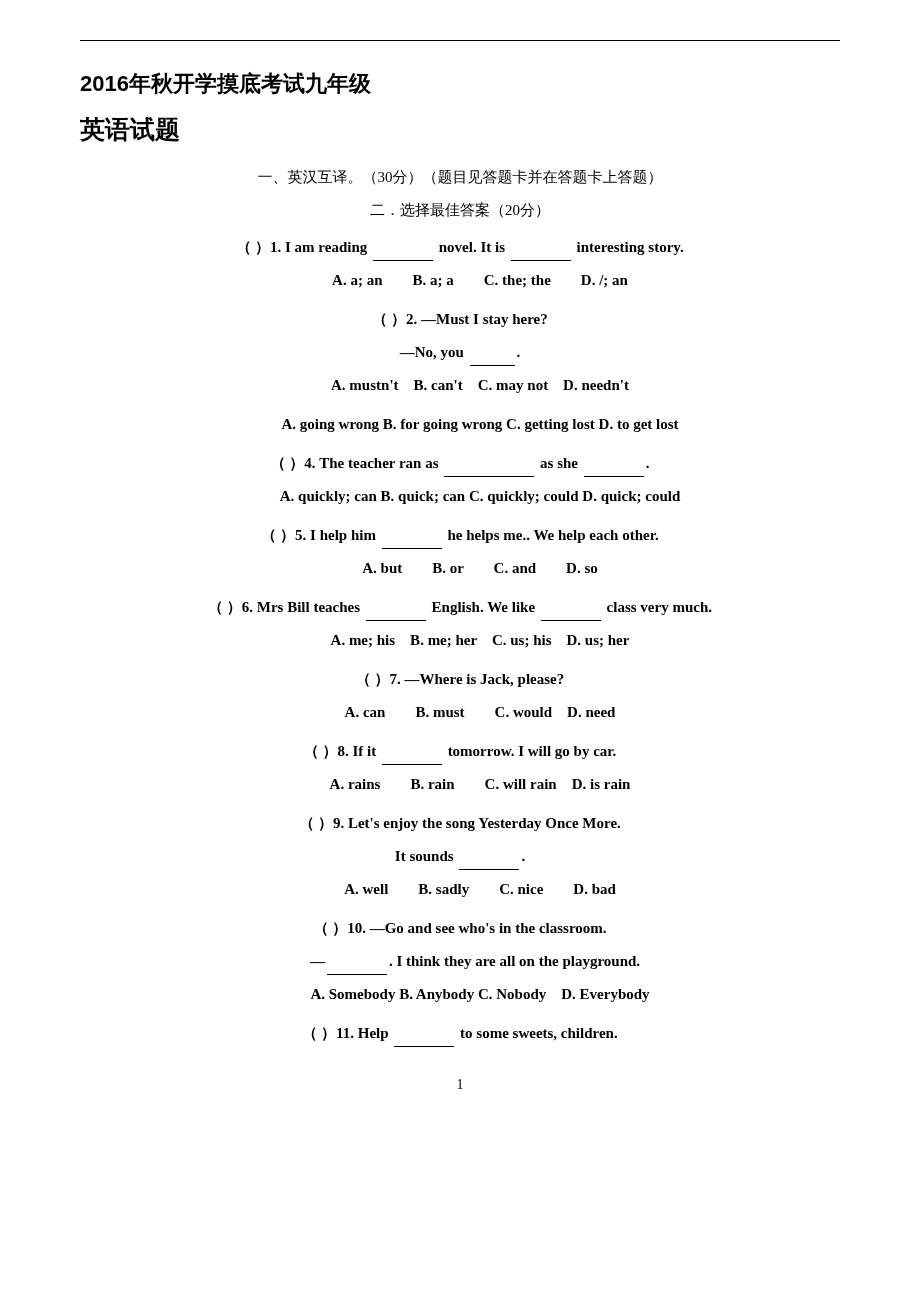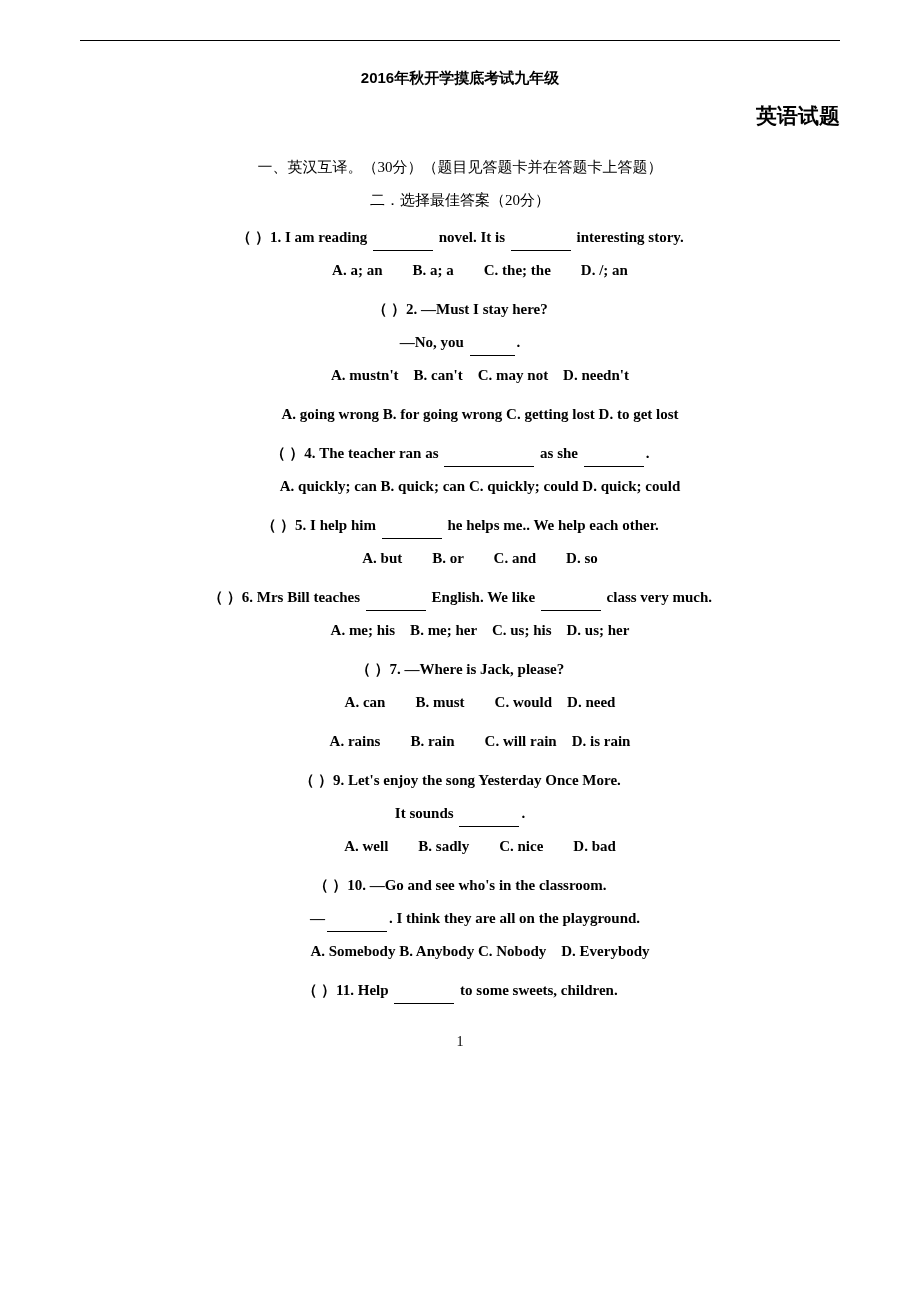--- a/index.html
+++ b/index.html
@@ -15,31 +15,31 @@
       color: #000000;
       width: 920px;
       min-height: 1302px;
       padding: 40px 80px 60px 80px;
     }
     .top-line {
       border-top: 1.5px solid #000;
       margin-bottom: 28px;
     }
     .main-title {
-      text-align: center;
-      font-size: 15px;
+      text-align: left;
+      font-size: 22px;
       font-weight: bold;
       margin-bottom: 14px;
       font-family: "SimHei", "黑体", sans-serif;
     }
     .sub-title {
-      text-align: right;
-      font-size: 21px;
+      text-align: left;
+      font-size: 25px;
       font-weight: bold;
-      margin-bottom: 28px;
+      margin-bottom: 22px;
       font-family: "SimHei", "黑体", sans-serif;
     }
     .section-header {
       font-size: 15px;
       margin-bottom: 14px;
     }
     .question-block {
       margin-bottom: 10px;
       font-weight: bold;
     }
@@ -122,20 +122,21 @@
   <div class="question-line">（ ）6. Mrs Bill teaches <span class="blank"></span> English. We like <span class="blank"></span> class very much.</div>
   <div class="options-line">A. me; his　B. me; her　C. us; his　D. us; her</div>
 </div>
 
 <div class="question-block">
   <div class="question-line">（ ）7. —Where is Jack, please?</div>
   <div class="options-line">A. can　　B. must　　C. would　D. need</div>
 </div>
 
 <div class="question-block">
+  <div class="question-line">（ ）8. If it <span class="blank"></span> tomorrow. I will go by car.</div>
   <div class="options-line">A. rains　　B. rain　　C. will rain　D. is rain</div>
 </div>
 
 <div class="question-block">
   <div class="question-line">（ ）9. Let's enjoy the song Yesterday Once More.</div>
   <div class="question-line">It sounds <span class="blank"></span>.</div>
   <div class="options-line">A. well　　B. sadly　　C. nice　　D. bad</div>
 </div>
 
 <div class="question-block">

